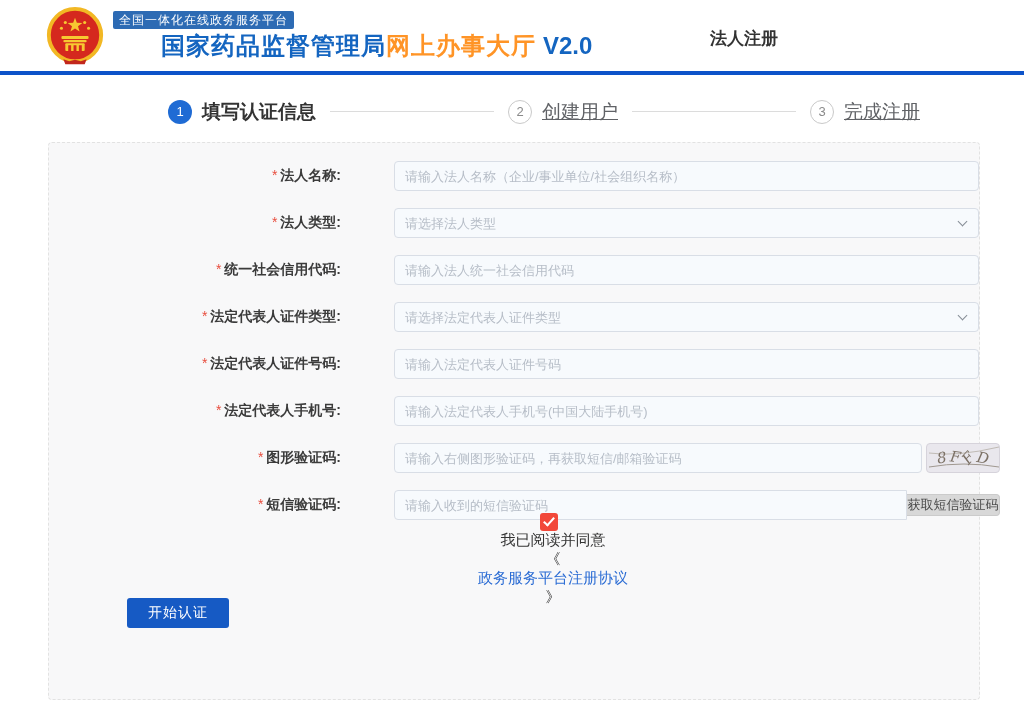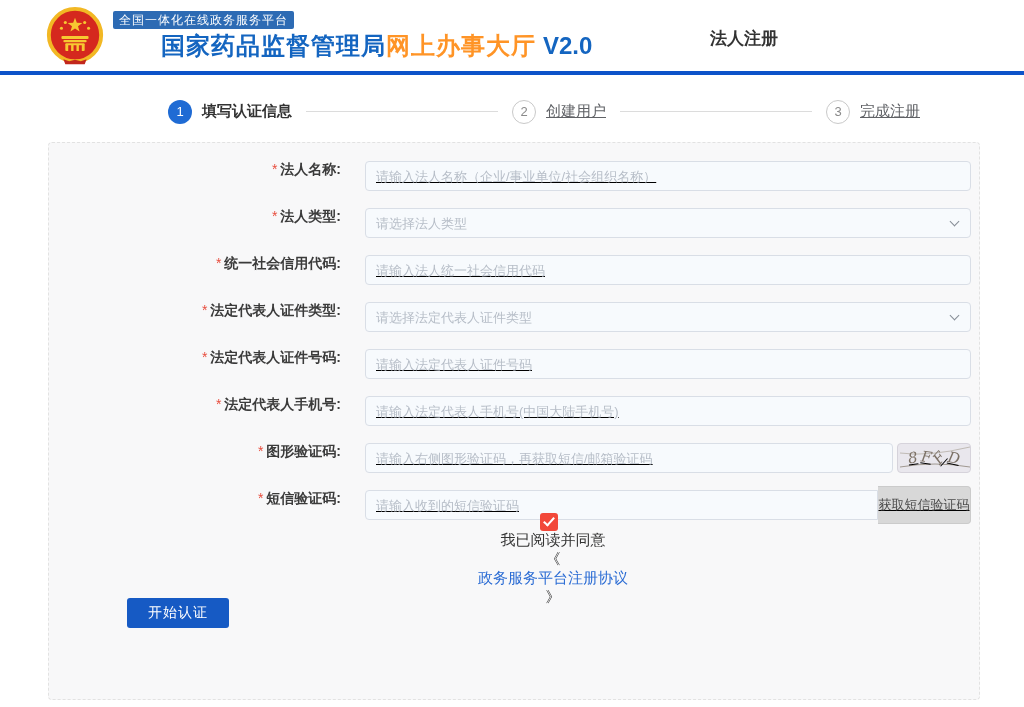--- a/index.html
+++ b/index.html
@@ -19,34 +19,34 @@
   .t-ver { color:#1465c0; margin-left:7px; letter-spacing:0; }
   .page-title { position:absolute; left:710px; top:27px; font-size:17px; font-weight:bold; color:#333;text-align:center; }
   .blue-line { height:4px; background:#0d53c9; }
 
   
   .stepper { display:flex; align-items:center; margin:24px 104px 0 168px; height:25px; }
   .step-circle { width:24px; height:24px; border-radius:50%; display:flex; align-items:center;
     justify-content:center; font-size:13px; flex:none; }
   .step-circle.active { background:#1f6bd4; color:#fff; }
   .step-circle.inactive { background:#fff; border:1px solid #c9c9c9; color:#8a8a8a; }
-  .step-label { margin-left:10px; font-size:15px; flex:none; white-space:nowrap; }
+  .step-label { margin-left:10px; font-size:19px; flex:none; white-space:nowrap; }
   .step-label.active { color:#333; font-weight:bold; }
   .step-label.inactive { color:#606266;text-decoration:underline; }
   .step-connector { flex:1; height:1px; background:#dcdcdc; margin:0 14px; }
 
   
   .panel { margin:18px 44px 0 48px; height:558px; background:#f8f8f9;
     border:1px dashed #e2e2e2; border-radius:4px; padding-top:18px; }
 
-  .form-row { display:flex; height:30px; margin-bottom:17px; }
+  .form-row { display:flex; align-items:center; height:30px; margin-bottom:17px;gap:41px; }
   .form-label { width:292px; flex:none; text-align:right; font-size:14px; font-weight:bold;
     color:#3b3b3b; white-space:nowrap; }
   .form-label .req { color:#e84c3d; margin-right:3px; font-weight:normal; }
-  .form-control { margin-left:24px; width:606px; display:flex; align-items:center;text-decoration:underline; }
+  .form-control { margin-left:12px; width:606px; display:flex; align-items:center; }
 
   input.txt { height:30px; width:100%; border:1px solid #d9dee6; border-radius:4px;
     background:#f7fafd; padding:0 10px; font-size:13px; color:#333; outline:none;
     font-family:"Liberation Sans","DejaVu Sans",sans-serif; }
   input.txt::placeholder { color:#b6bdc7; }
 
   .select-box { position:relative; width:100%; cursor:pointer; }
   .chev { position:absolute; right:13px; top:10px; width:7px; height:7px;
     border-right:1.5px solid #868d96; border-bottom:1.5px solid #868d96; transform:rotate(45deg); }
 
@@ -57,21 +57,21 @@
   .captcha-box .cap { position:relative; z-index:2; display:inline-block; margin:0 1.5px;
     font-family:"DejaVu Serif","Liberation Serif",serif; font-style:italic;
     font-size:15px; color:#7c7166; }
   .captcha-box .cap:nth-of-type(1){ transform:rotate(-8deg); }
   .captcha-box .cap:nth-of-type(2){ transform:rotate(8deg) translateY(-1px); }
   .captcha-box .cap:nth-of-type(3){ transform:rotate(-48deg); }
   .captcha-box .cap:nth-of-type(4){ transform:rotate(12deg); }
   .cap-lines { position:absolute; left:0; top:0; z-index:1; }
 
   .sms-input { width:513px !important; flex:none; border-radius:4px 0 0 4px !important; }
-  .sms-btn { width:93px; height:38px; flex:none; background:#d8d8d8; border:1px solid #cbcbcb;
+  .sms-btn { width:93px; height:22px; flex:none; background:#d8d8d8; border:1px solid #cbcbcb;
     border-left:none; border-radius:0 4px 4px 0; font-size:13px; color:#4a4a4a;
     display:flex; align-items:center; justify-content:center; cursor:pointer; white-space:nowrap; }
 
   
   .agree-row { display:flex; align-items:center; justify-content:center;
     margin:30px 0 0 78px; height:20px; font-size:15px; color:#333;flex-direction:column; }
   .checkbox { width:18px; height:18px; background:#f2483a; border-radius:3px;
     margin-right:9px; position:relative; flex:none; cursor:pointer; }
   .checkbox::after { content:""; position:absolute; left:6px; top:2px; width:4px; height:9px;
     border-right:2px solid #fff; border-bottom:2px solid #fff; transform:rotate(42deg); }

